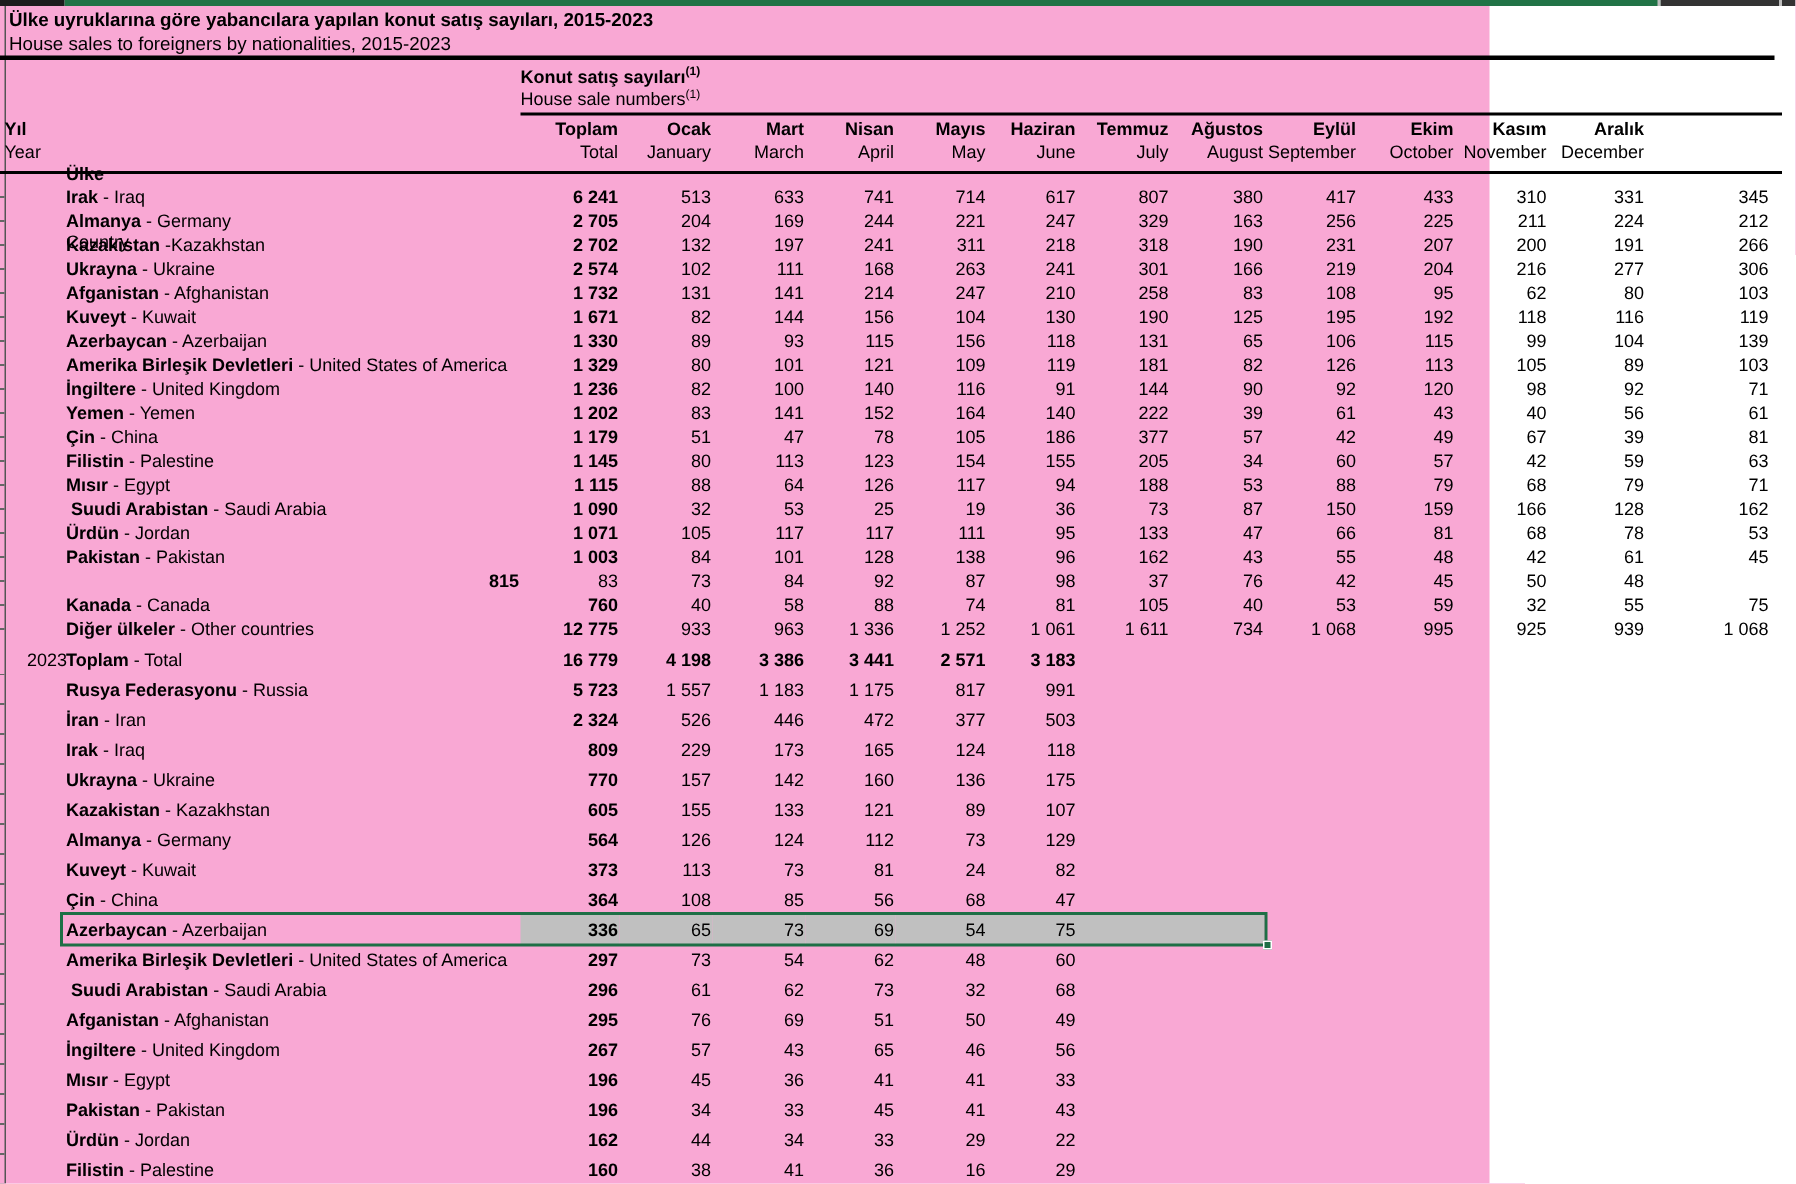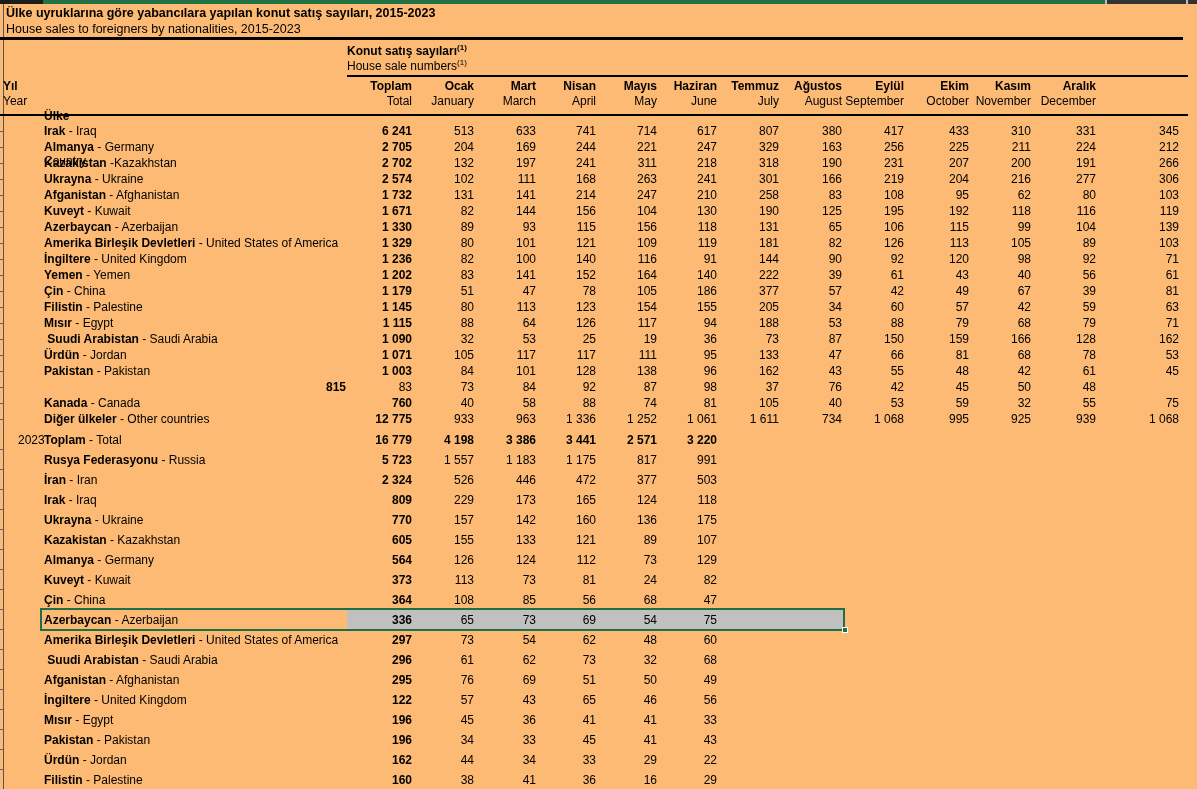--- a/index.html
+++ b/index.html
@@ -7,21 +7,21 @@
     --green:#217346;
     --green2:#1e6f46;
     --gray:#c0c0c0;
   }
   *{box-sizing:border-box}
   html,body{margin:0;padding:0}
   body{
     width:1197px;height:789px;background:#fff;color:#000;
     font-family:"Liberation Sans",sans-serif;font-size:12px;overflow:hidden;
   }
-  .sheet{position:relative;width:1197px;height:789px;background:#fdba74}
+  .sheet{position:relative;width:993px;height:789px;background:#f9a8d4}
   .b{font-weight:bold}
   sup{font-size:8px;line-height:0}
 
   
   #topbar{position:absolute;top:0;left:0;width:1197px;height:4px}
   #topbar .seg-black{position:absolute;left:0;top:0;width:43px;height:4px;background:#1c1c1c}
   #topbar .seg-green{position:absolute;left:43px;top:0;width:1064px;height:4px;background:var(--green)}
   #topbar .seg-dark{position:absolute;left:1107px;top:0;width:90px;height:4px;background:#333}
   #topbar .notch{position:absolute;top:0;width:2px;height:4px;background:#bdbdbd}
   #left-line{position:absolute;left:3px;top:4px;width:1px;height:785px;background:#555}
@@ -476,21 +476,21 @@
     </div>
   <div id="section-1">
       <div class="row">
         <div class="cell c-year">2023</div>
         <div class="cell c-country"><span class="b">Toplam</span> - Total</div>
         <div class="cell c-val bold g">16 779</div>
         <div class="cell c-val bold g">4 198</div>
         <div class="cell c-val bold g">3 386</div>
         <div class="cell c-val bold g">3 441</div>
         <div class="cell c-val bold g">2 571</div>
-        <div class="cell c-val bold g">3 220</div>
+        <div class="cell c-val bold g">3 183</div>
         <div class="cell c-val bold g"></div>
         <div class="cell c-val bold g"></div>
         <div class="cell c-val bold"></div>
         <div class="cell c-val bold"></div>
         <div class="cell c-val bold"></div>
         <div class="cell c-val bold"></div>
         <div class="cell c-val bold"></div>
       </div>
       <div class="row">
         <div class="cell c-year"></div>
@@ -694,21 +694,21 @@
         <div class="cell c-val g"></div>
         <div class="cell c-val"></div>
         <div class="cell c-val"></div>
         <div class="cell c-val"></div>
         <div class="cell c-val"></div>
         <div class="cell c-val"></div>
       </div>
       <div class="row">
         <div class="cell c-year"></div>
         <div class="cell c-country"><span class="b">İngiltere</span> - United Kingdom</div>
-        <div class="cell c-val bold g">122</div>
+        <div class="cell c-val bold g">267</div>
         <div class="cell c-val g">57</div>
         <div class="cell c-val g">43</div>
         <div class="cell c-val g">65</div>
         <div class="cell c-val g">46</div>
         <div class="cell c-val g">56</div>
         <div class="cell c-val g"></div>
         <div class="cell c-val g"></div>
         <div class="cell c-val"></div>
         <div class="cell c-val"></div>
         <div class="cell c-val"></div>

